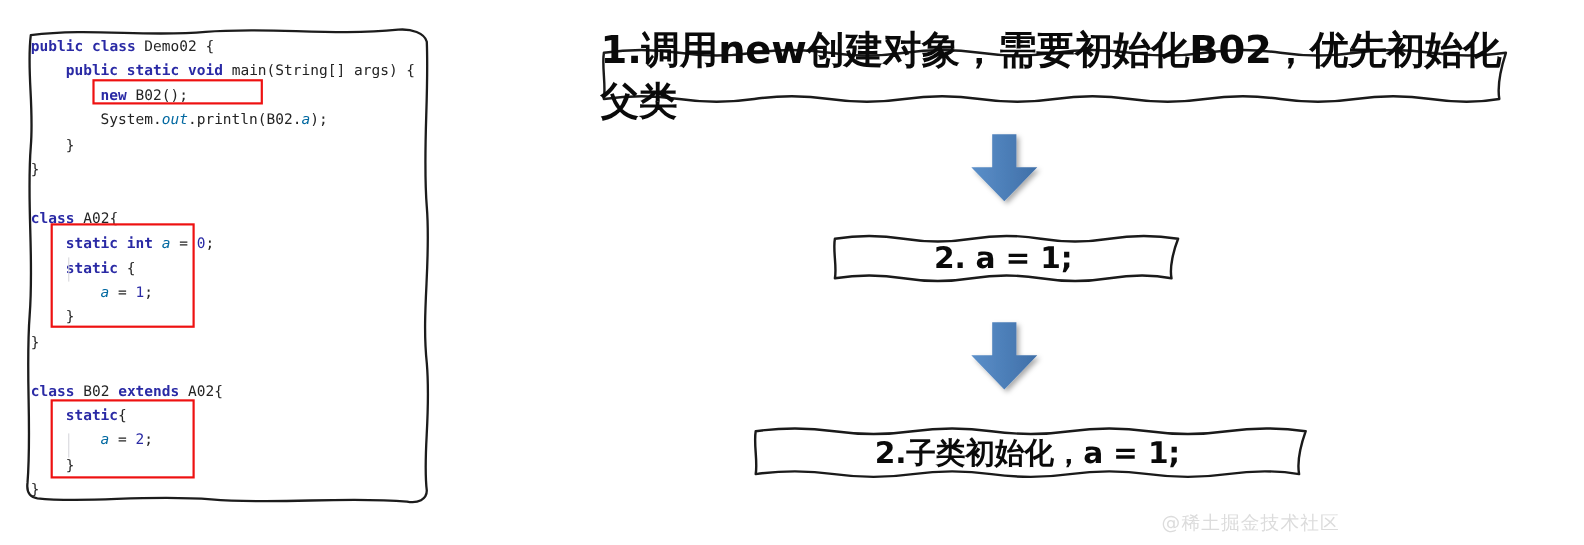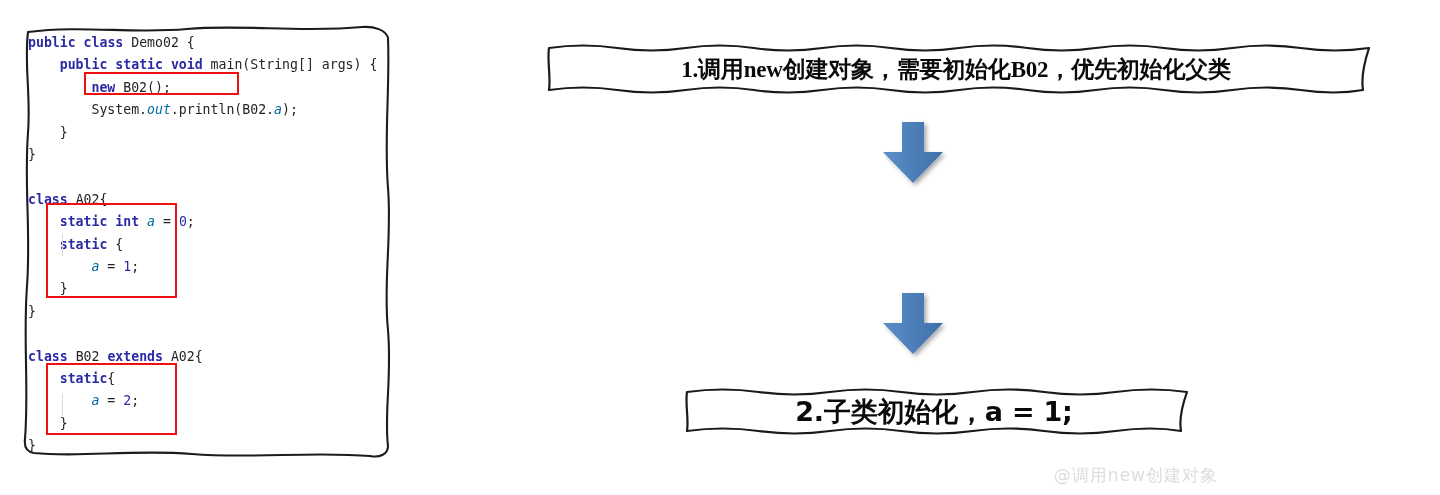--- a/index.html
+++ b/index.html
@@ -75,21 +75,27 @@
         <div class="redbox" style="left: 24px; top: 185px; width: 131px; height: 95px; border-color: rgb(238, 17, 17);"></div>
         <div class="redbox" style="left: 24px; top: 345px; width: 131px; height: 72px; border-color: rgb(238, 17, 17);"></div>
       </div>
   </div>
 
   <div id="flow">
       <div class="wavybox" style="left: 546px; top: 40px; width: 820px; height: 58px;">
         <svg width="820" height="58" viewBox="0 0 820 58">
           <path d="M 3,8 Q 37.166666666666664,3 71.33333333333333,8 Q 105.5,13 139.66666666666666,8 Q 173.83333333333331,3 208,8 Q 242.16666666666666,13 276.3333333333333,8 Q 310.5,3 344.66666666666663,8 Q 378.8333333333333,13 413,8 Q 447.16666666666663,3 481.3333333333333,8 Q 515.5,13 549.6666666666666,8 Q 583.8333333333333,3 618,8 Q 652.1666666666666,13 686.3333333333333,8 Q 720.5,3 754.6666666666666,8 Q 788.8333333333333,13 823,8 C 819,20.299999999999997 815,37.7 817,50 Q 788.8333333333333,55 754.6666666666666,50 Q 720.5,45 686.3333333333333,50 Q 652.1666666666666,55 618,50 Q 583.8333333333333,45 549.6666666666666,50 Q 515.5,55 481.3333333333333,50 Q 447.16666666666663,45 413,50 Q 378.8333333333333,55 344.66666666666663,50 Q 310.5,45 276.3333333333333,50 Q 242.16666666666666,55 208,50 Q 173.83333333333331,45 139.66666666666666,50 Q 105.5,55 71.33333333333333,50 Q 37.166666666666664,45 3,50 C 5,37.7 1,20.299999999999997 3,8 Z" fill="#ffffff" stroke="#1a1a1a" stroke-width="2.2" stroke-linejoin="round"></path>
         </svg>
-        <div class="btext" style="font-size: 23px; font-family: Liberation Serif, serif;">1.调用new创建对象，需要初始化B02，优先初始化父类</div>
+        <div class="btext" style="font-size: 35px;">1.调用new创建对象，需要初始化B02，优先初始化父类</div>
+      </div>
+      <div class="wavybox" style="left: 756px; top: 209px; width: 312px; height: 52px;">
+        <svg width="312" height="52" viewBox="0 0 312 52">
+          <path d="M 3,8 Q 34.2,3 65.4,8 Q 96.6,13 127.8,8 Q 159,3 190.2,8 Q 221.39999999999998,13 252.6,8 Q 283.8,3 315,8 C 311,18.2 307,33.800000000000004 309,44 Q 283.8,39 252.6,44 Q 221.39999999999998,49 190.2,44 Q 159,39 127.8,44 Q 96.6,49 65.4,44 Q 34.2,39 3,44 C 5,33.800000000000004 1,18.2 3,8 Z" fill="#ffffff" stroke="#1a1a1a" stroke-width="2.2" stroke-linejoin="round"></path>
+        </svg>
+        <div class="btext" style="font-size: 27px;">2. a = 1;</div>
       </div>
       <div class="wavybox" style="left: 684px; top: 384px; width: 500px; height: 55px;">
         <svg width="500" height="55" viewBox="0 0 500 55">
           <path d="M 3,8 Q 38.714285714285715,3 74.42857142857143,8 Q 110.14285714285714,13 145.85714285714286,8 Q 181.57142857142856,3 217.28571428571428,8 Q 253,13 288.7142857142857,8 Q 324.42857142857144,3 360.14285714285717,8 Q 395.8571428571429,13 431.57142857142856,8 Q 467.2857142857143,3 503,8 C 499,19.25 495,35.75 497,47 Q 467.2857142857143,42 431.57142857142856,47 Q 395.8571428571429,52 360.14285714285717,47 Q 324.42857142857144,42 288.7142857142857,47 Q 253,52 217.28571428571428,47 Q 181.57142857142856,42 145.85714285714286,47 Q 110.14285714285714,52 74.42857142857143,47 Q 38.714285714285715,42 3,47 C 5,35.75 1,19.25 3,8 Z" fill="#ffffff" stroke="#1a1a1a" stroke-width="2.2" stroke-linejoin="round"></path>
         </svg>
         <div class="btext" style="font-size: 27px;">2.子类初始化，a = 1;</div>
       </div>
       <div class="arrow" style="left: 880px; top: 122px; width: 66px; height: 62px;">
         <svg width="66" height="62" viewBox="0 0 66 62">
           <defs>
@@ -113,14 +119,14 @@
             </linearGradient>
             <filter id="sh-arrow-2" x="-40%" y="-40%" width="200%" height="200%">
               <feDropShadow dx="2.5" dy="2.5" stdDeviation="2.2" flood-color="#000000" flood-opacity="0.33"></feDropShadow>
             </filter>
           </defs>
           <path d="M22,0 L44,0 L44,30 L63,30 L33,61 L3,30 L22,30 Z" fill="url(#ag-arrow-2)" filter="url(#sh-arrow-2)"></path>
         </svg>
       </div>
     </div>
 
-  <div id="watermark">@调用new创建对象</div>
+  <div id="watermark">@稀土掘金技术社区</div>
 </div>
 
 </body></html>

